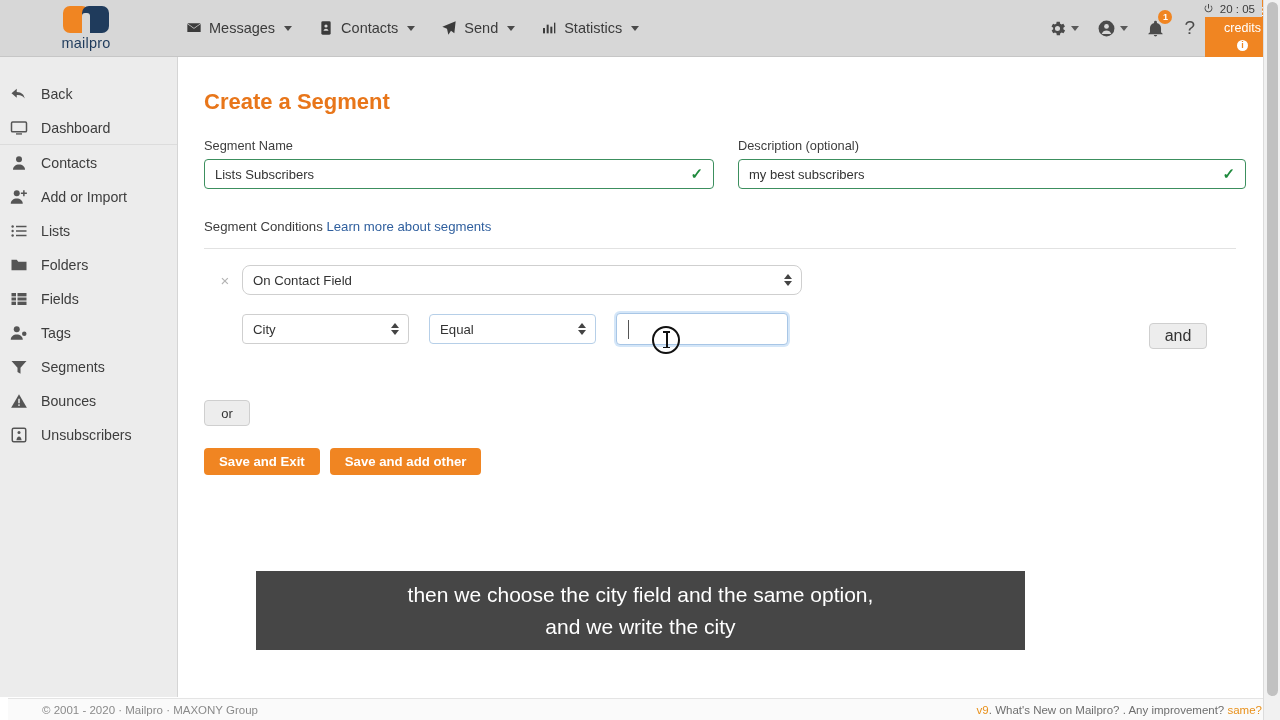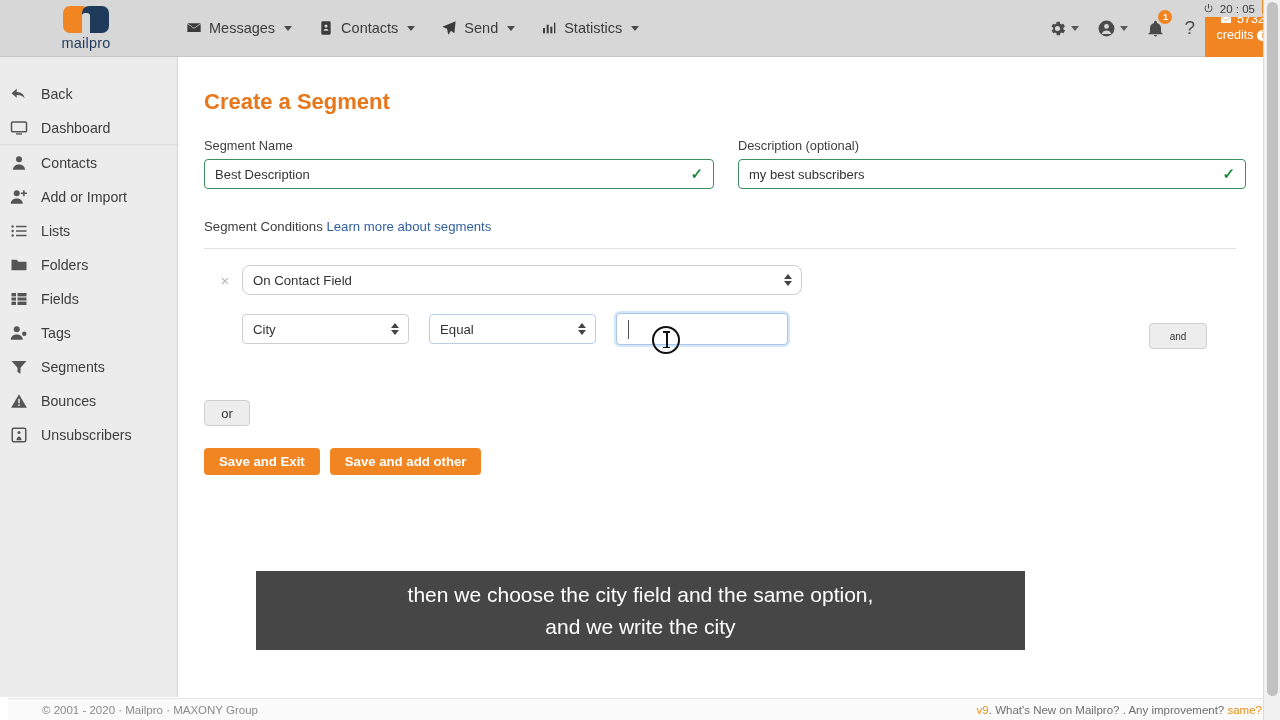--- a/index.html
+++ b/index.html
@@ -72,21 +72,21 @@
     font-weight: bold;
   }
   .help-q { font-size: 19px; color: #4a4a4a; padding: 0 10px; cursor: pointer; }
 
   .credits-box {
     background: #f08522; color: #fff; width: 75px; height: 57px;
     display: flex; flex-direction: column; align-items: center;
     justify-content: center; cursor: pointer; line-height: 1.25;
   }
   .credits-row1 { display: flex; align-items: center; gap: 5px; font-size: 12.5px; }
-  .credits-row2 { display: flex; align-items: center; gap: 4px; font-size: 12.5px; }
+  .credits-row2 { display: flex; align-items: center; gap: 4px; font-size: 12.5px; flex-direction: column; }
   .i-circle {
     width: 11px; height: 11px; border-radius: 50%; background: #fff;
     color: #f08522; font-size: 9px; font-weight: bold; line-height: 11px;
     text-align: center; display: inline-block;
   }
 
   
   .clock-strip {
     position: absolute; top: 0; right: 18px; height: 17px;
     display: flex; align-items: center; gap: 6px;
@@ -167,21 +167,21 @@
     background: #fff; position: relative;
     box-shadow: 0 0 0 2px rgba(160,200,240,.45);
   }
   .caret-bar {
     position: absolute; left: 11px; top: 6px; width: 1px; height: 19px;
     background: #555;
   }
   .and-btn {
     position: absolute; left: 970px; top: 266px;
     width: 58px; height: 26px; border: 1px solid #cfcfcf; border-radius: 4px;
-    background: #ededed; font-size: 10px; color: #333;
+    background: #ededed; font-size: 16px; color: #333;
     display: flex; align-items: center; justify-content: center; cursor: pointer;
   }
   .or-btn {
     margin-top: 55px; width: 46px; height: 26px; border: 1px solid #cfcfcf;
     border-radius: 4px; background: #ededed; font-size: 13px; color: #333;
     display: flex; align-items: center; justify-content: center; cursor: pointer;
   }
   .action-row { margin-top: 22px; display: flex; gap: 10px; }
   .btn-orange {
     background: #f08522; color: #fff; border: none; border-radius: 4px;
@@ -426,21 +426,21 @@
     </div>
   </div>
 
   <div class="main">
     <div class="page-title">Create a Segment</div>
 
     <div class="form-row">
       <div class="field-block">
         <div class="field-label">Segment Name</div>
         <div class="text-input w-seg">
-          <span>Best Description</span>
+          <span>Lists Subscribers</span>
           <span class="valid-check">✓</span>
         </div>
       </div>
       <div class="field-block">
         <div class="field-label">Description (optional)</div>
         <div class="text-input w-desc">
           <span>my best subscribers</span>
           <span class="valid-check">✓</span>
         </div>
       </div>

